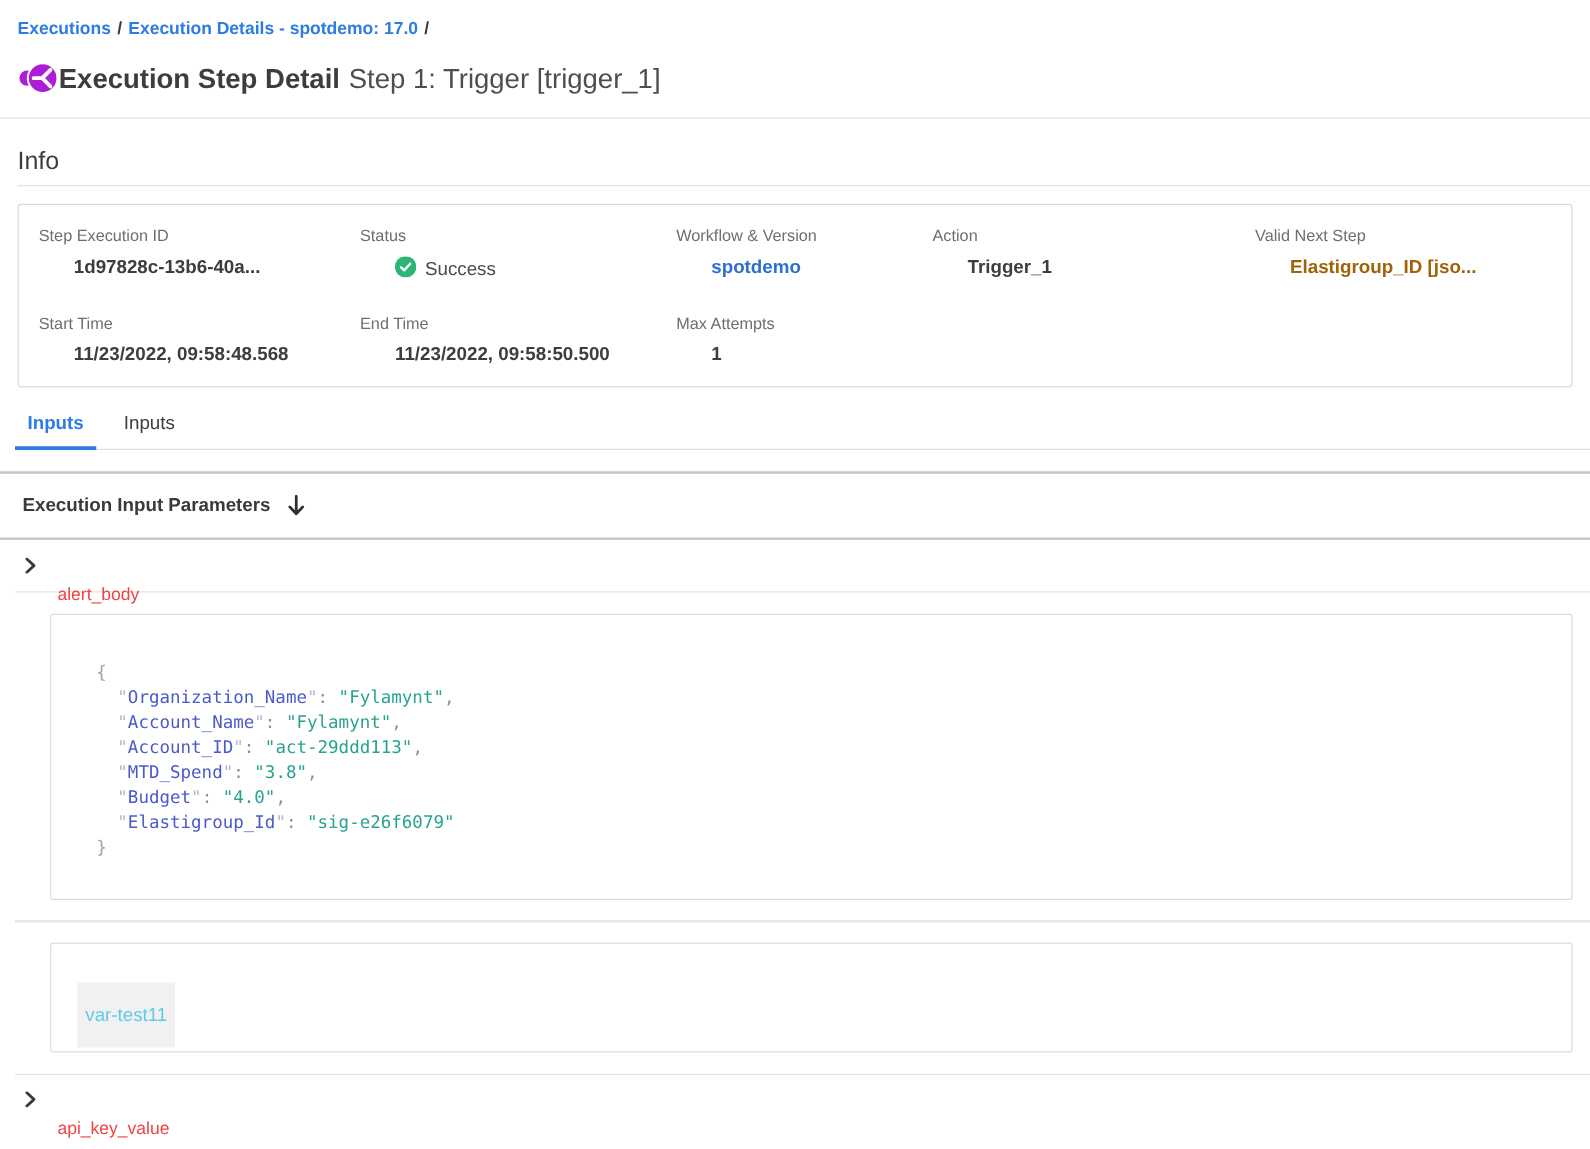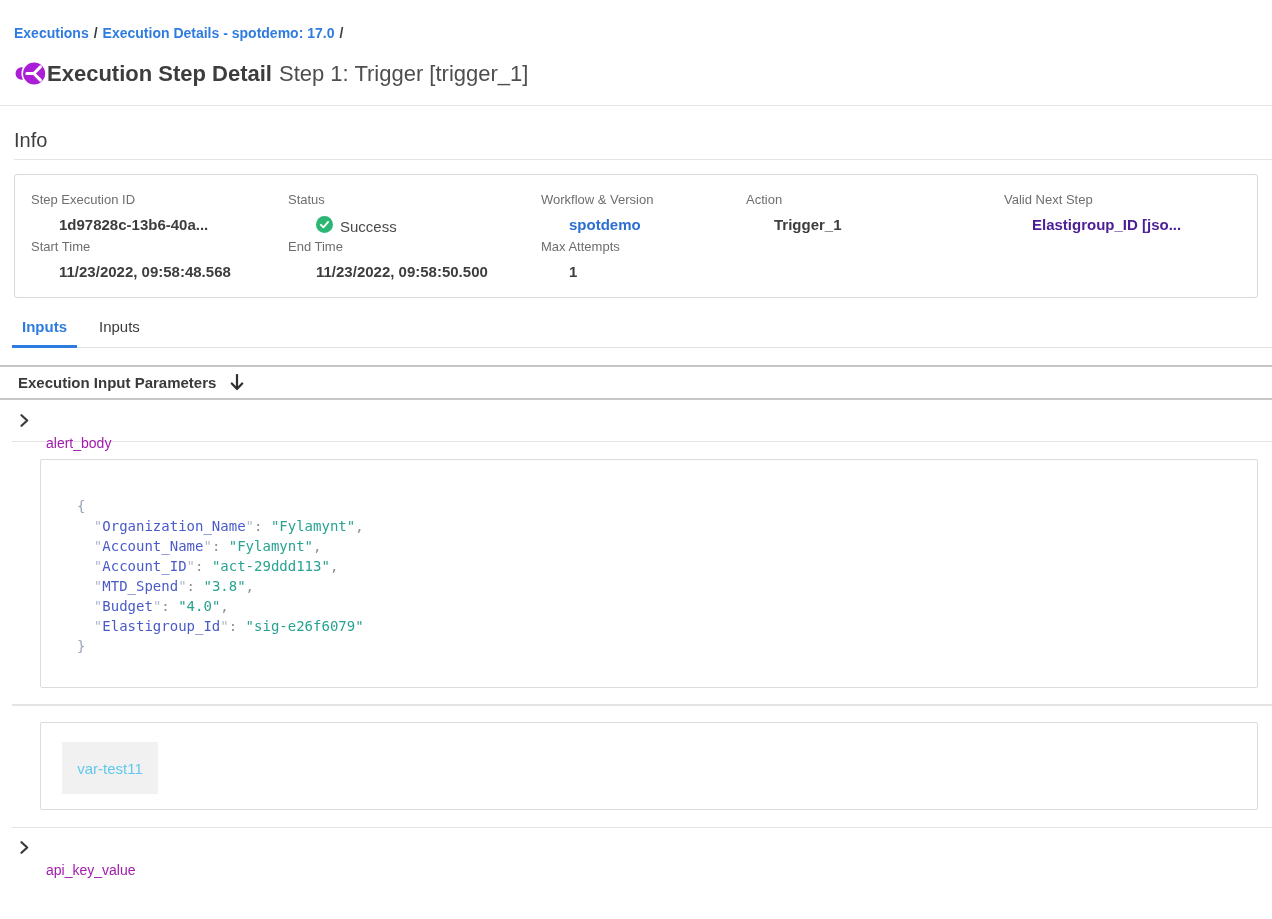--- a/index.html
+++ b/index.html
@@ -1,82 +1,82 @@
 <!DOCTYPE html>
 <html><head>
 <meta charset="utf-8">
 <style>
   * { box-sizing: border-box; }
   html,body { margin:0; padding:0; background:#fff; }
   body { font-family:"Liberation Sans", sans-serif; color:#3d3d3d; }
   .page { width:1272px; height:919px; overflow:hidden; background:#fff; position:relative; }
 
   
-  .breadcrumb { padding:14px 14px 0 14px; font-size:14px; font-weight:700; line-height:16px;margin-top:11px; }
+  .breadcrumb { padding:14px 14px 0 14px; font-size:14px; font-weight:700; line-height:16px; }
   .breadcrumb a { color:#2e7ce0; text-decoration:none; cursor:pointer; }
   .breadcrumb .sep { color:#3a3a3a; padding:0 5px; }
 
   
   .title-row { display:flex; align-items:center; margin:16px 14px 0 14px; }
   .logo { width:33px; height:33px; flex:0 0 auto; }
   .title-row h1 { margin:0; font-size:22px; font-weight:700; color:#3d3d3d; line-height:30px; }
   .title-row .subtitle { font-weight:400; color:#4e4e4e; margin-left:7px; }
 
   .divider { border:none; border-top:1px solid #e4e4e4; margin:0; }
   .divider.thick { border-top:2px solid #c6c6c6; }
   #divider-title { margin-top:15px; }
 
   
   .info-title { margin:24px 14px 0 14px; font-size:20px; font-weight:400; color:#3d3d3d; line-height:21px; }
   #divider-info { margin:8px 0 0 14px; }
 
   .info-card { margin:14px; border:1px solid #d9d9d9; border-radius:3px;
                padding:17px 16px 16px 16px;
-               display:grid; grid-template-columns:257px 253px 205px 258px 1fr; row-gap:2px; }
+               display:grid; grid-template-columns:257px 253px 205px 258px 1fr; row-gap:24px; }
   .field .label { font-size:13px; color:#6e6e6e; margin-bottom:9px; line-height:15px; }
   .field .value { font-size:15px; font-weight:700; color:#3d3d3d; line-height:18px;
                   white-space:nowrap; overflow:hidden;margin-left:28px; }
   .field .value.link { color:#2d6fd1; cursor:pointer; }
-  .field .value.link-light { color:#4c1d95; cursor:pointer; }
+  .field .value.link-light { color:#a16207; cursor:pointer; }
   .field .value.status { font-weight:400; color:#4a4a4a; display:flex; align-items:center; gap:7px; }
 
   
   .tabs { display:flex; margin:4px 0 0 12px; border-bottom:1px solid #e0e0e0; }
   .tab { padding:7px 10px 10px 10px; font-size:15px; color:#3c3c3c; cursor:pointer;
          border-bottom:3px solid transparent; margin-bottom:-1px; line-height:16px; }
   .tab + .tab { margin-left:12px; }
   .tab.active { color:#2e7ce0; font-weight:700; border-bottom-color:#2e7ce0; }
 
   #divider-sec-top { margin-top:17px; }
 
-  .params-header { height:31px; display:flex; align-items:center; padding:0 14px 0 18px; }
+  .params-header { height:51px; display:flex; align-items:center; padding:0 14px 0 18px; }
   .params-header .ph-label { font-size:15px; font-weight:700; color:#3a3a3a; }
   .params-header .arrow { margin-left:14px; display:flex; align-items:center; cursor:pointer; }
 
   .param-row { height:41px; display:flex; align-items:center; padding-left:20px; cursor:pointer; }
   .param-row .chev { display:flex; align-items:center; margin-right:17px; }
-  .param-row .param-name { font-size:14px; color:#a21caf;margin-top:45px; }
+  .param-row .param-name { font-size:14px; color:#ef4444;margin-top:45px; }
   .divider.row-div { margin-left:12px; }
 
   
   .code-panel { margin:17px 14px 0 40px; border:1px solid #dcdcdc; border-radius:2px;
                 padding:36px 20px 31px 36px; }
   .code-panel pre { margin:0; font-family:"DejaVu Sans Mono", monospace; font-size:14px; line-height:20px; }
   .jb { color:#9aa3b8; }   
   .jq { color:#b3b8d0; }   
   .jk { color:#4a5ac8; }   
   .jp { color:#8f8f8f; }   
   .jv { color:#28a391; }   
   #divider-after-code { margin:16px 0 0 12px; }
 
   
   .chip-panel { margin:16px 14px 0 40px; border:1px solid #dcdcdc; border-radius:2px;
                 height:88px; padding:19px 22px 15px 21px; }
-  .chip { width:96px; height:52px; background:#f1f1f1; display:flex; align-items:center;
-          justify-content:center; font-size:15px; color:#62c9ec; }
+  .chip { width:78px; height:52px; background:#f1f1f1; display:flex; align-items:center;
+          justify-content:center; font-size:15px; color:#62c9ec;margin-top:12px; }
   #divider-after-chip { margin:17px 0 0 12px; }
   .param-row.last { height:39px; }
 </style>
 </head>
 <body>
 
 <div class="page">
 
   <nav class="breadcrumb" id="breadcrumb"><a href="#">Executions</a><span class="sep">/</span><a href="#">Execution Details - spotdemo: 17.0</a><span class="sep">/</span></nav>
 

